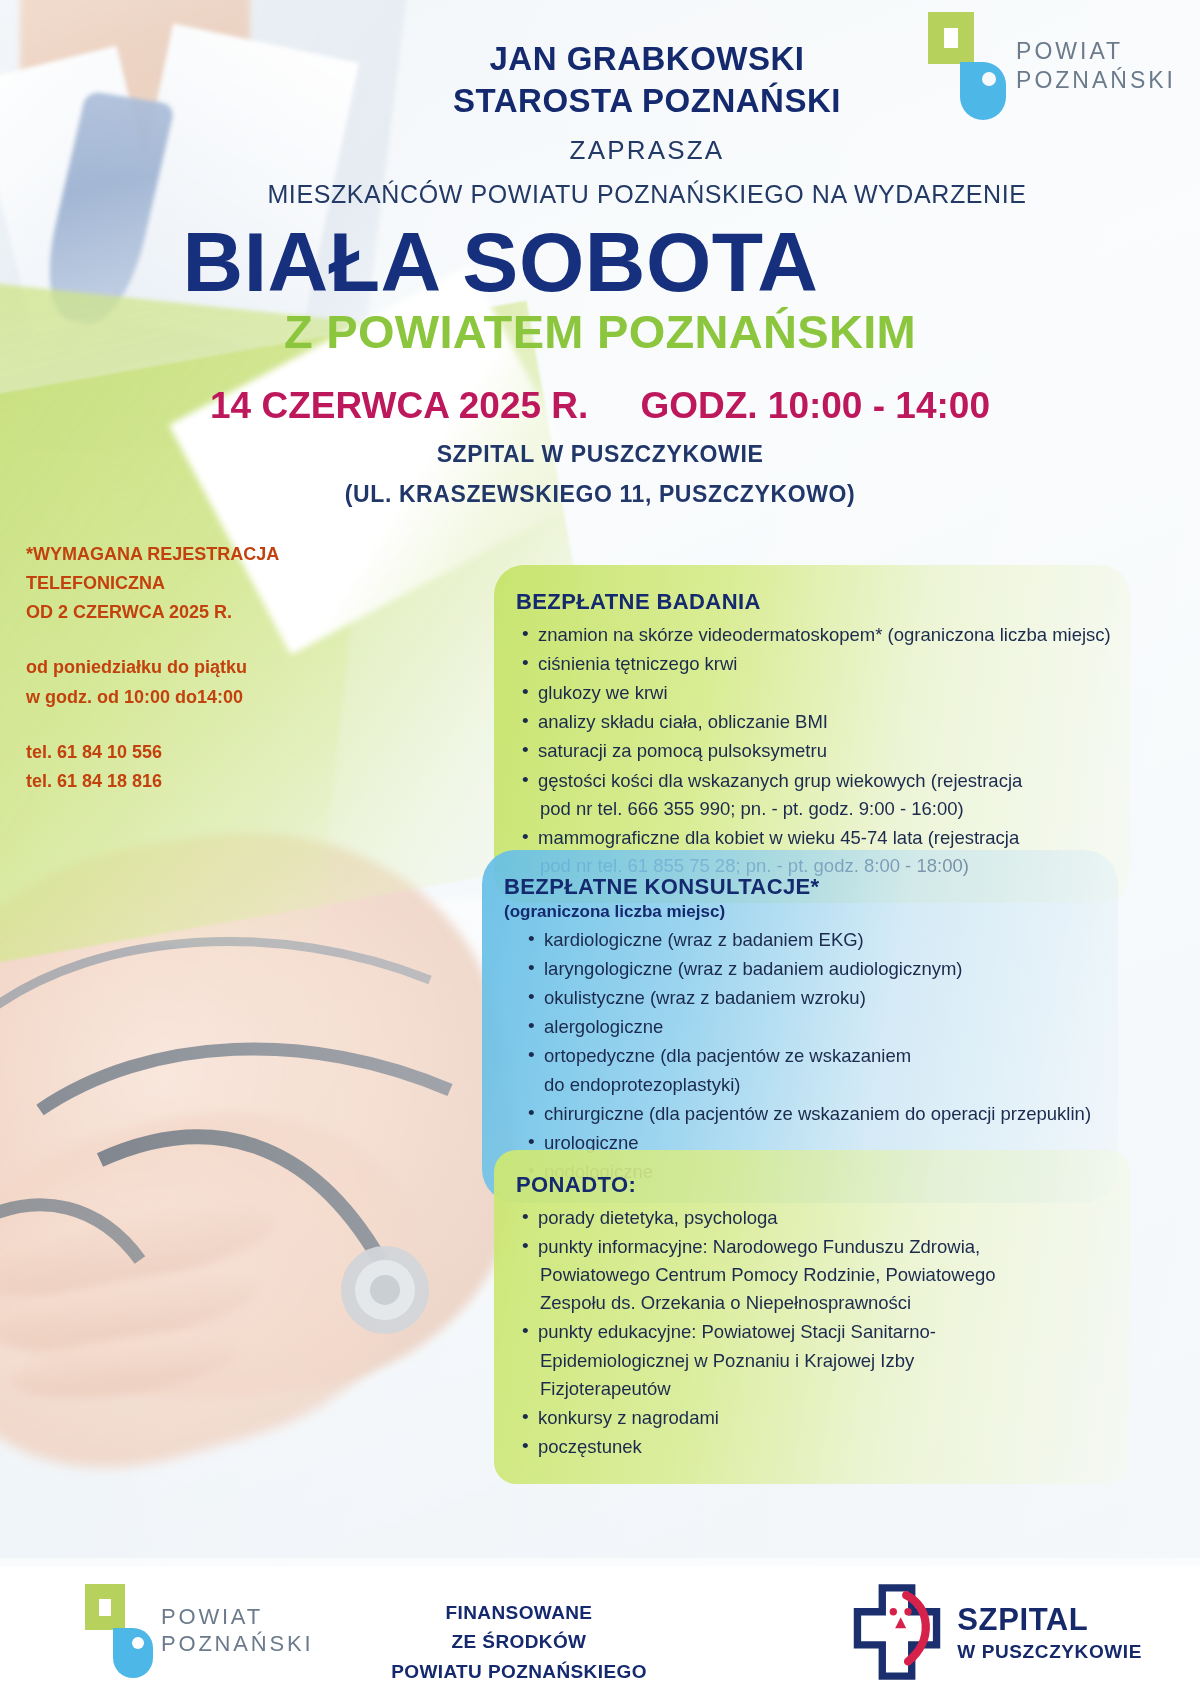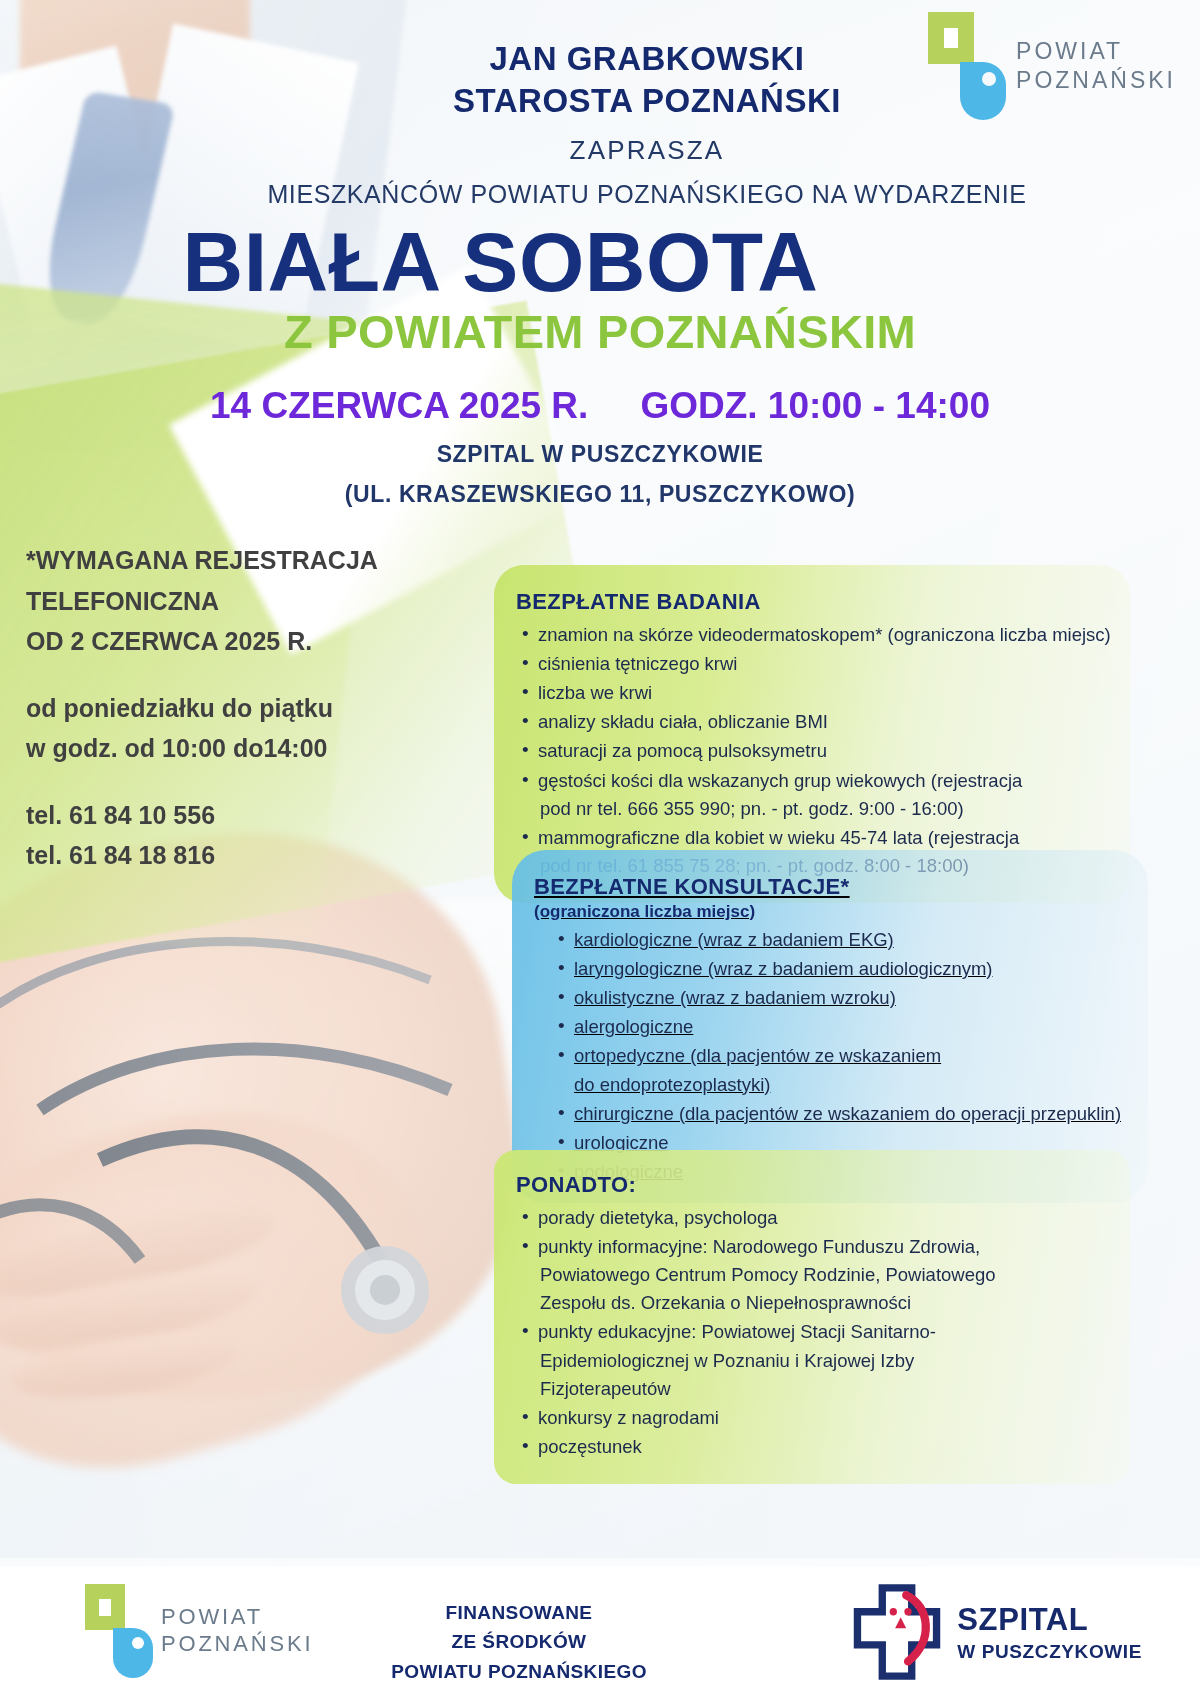--- a/index.html
+++ b/index.html
@@ -179,33 +179,33 @@
     position:absolute; left:0; top:308px; width:1200px;
     text-align:center;
     font-size:47px; font-weight:bold; color:#8cc63e;
     letter-spacing:.3px; line-height:1;
   }
 
   
   .datetime-row {
     position:absolute; left:0; top:385px; width:1200px;
     display:flex; justify-content:center; gap:52px;
-    color:#6d28d9; font-weight:bold; font-size:37px;
+    color:#be185d; font-weight:bold; font-size:37px;
   }
   .venue {
     position:absolute; left:0; top:437px; width:1200px;
     text-align:center; color:#21376a; font-weight:bold; font-size:23px;
     letter-spacing:.6px; line-height:1.5;
   }
   .venue .addr { display:block; font-size:23px; padding-top:5px; }
 
   
   .reg {
     position:absolute; left:26px; top:540px; width:420px;
-    color:#404040; font-weight:bold; font-size:25px; line-height:1.62;
+    color:#c2410c; font-weight:bold; font-size:18px; line-height:1.62;
   }
   .reg .gap { display:block; height:26px; }
   .reg p { margin:0; }
 
   
   .panel { position:absolute; }
   .panel h3 {
     color:#14296e; font-size:22px; font-weight:bold; letter-spacing:.4px;
     margin:0 0 6px 0;
   }
@@ -222,25 +222,24 @@
   }
   .panel li .cont { display:block; padding-left:2px; }
 
   .panel-badania {
     left:494px; top:565px; width:636px;
     background:linear-gradient(100deg, rgba(198,228,106,0.95) 0%, rgba(214,235,137,0.90) 34%, rgba(231,242,192,0.62) 64%, rgba(245,250,231,0.30) 100%);
     border-radius:30px;
     padding:24px 18px 22px 22px;
   }
   .panel-konsultacje {
-    left:512px; top:850px; width:636px;
+    left:482px; top:850px; width:636px;
     background:linear-gradient(100deg, rgba(100,190,230,0.92) 0%, rgba(140,206,237,0.85) 32%, rgba(190,225,243,0.60) 62%, rgba(228,242,250,0.25) 100%);
     border-radius:34px;
     padding:24px 18px 16px 22px;
-    text-decoration:underline;
   }
   .panel-konsultacje li { padding-left:40px; }
   .panel-konsultacje li::before { left:24px; }
   .panel-konsultacje li .cont { padding-left:0; }
   .panel-ponadto {
     left:494px; top:1150px; width:636px;
     background:linear-gradient(100deg, rgba(203,231,114,0.95) 0%, rgba(216,236,145,0.88) 34%, rgba(232,243,190,0.60) 64%, rgba(246,251,230,0.25) 100%);
     border-radius:22px;
     padding:22px 18px 22px 22px;
   }
@@ -365,21 +364,21 @@
     <div class="panel panel-badania">
       <h3>BEZPŁATNE BADANIA</h3>
       <ul>
         <li>
           <span>znamion na skórze videodermatoskopem* (ograniczona liczba miejsc)</span>
         </li>
         <li>
           <span>ciśnienia tętniczego krwi</span>
         </li>
         <li>
-          <span>liczba we krwi</span>
+          <span>glukozy we krwi</span>
         </li>
         <li>
           <span>analizy składu ciała, obliczanie BMI</span>
         </li>
         <li>
           <span>saturacji za pomocą pulsoksymetru</span>
         </li>
         <li>
           <span>gęstości kości dla wskazanych grup wiekowych (rejestracja</span>
           <span class="cont">pod nr tel. 666 355 990; pn. - pt. godz. 9:00 - 16:00)</span>

